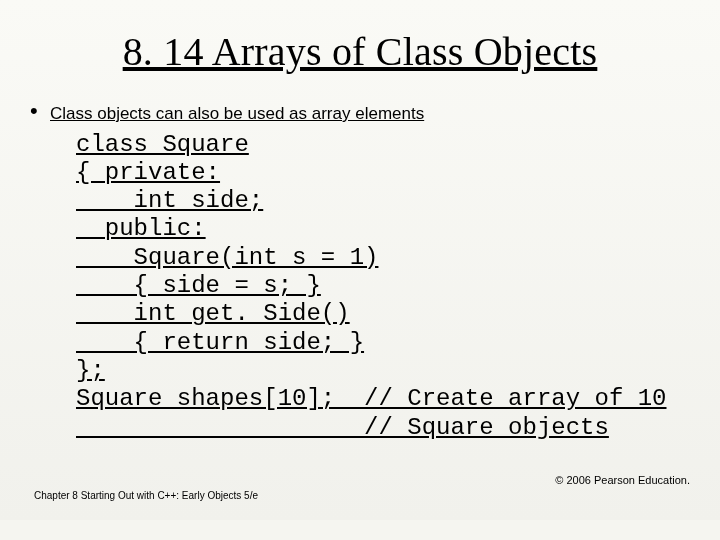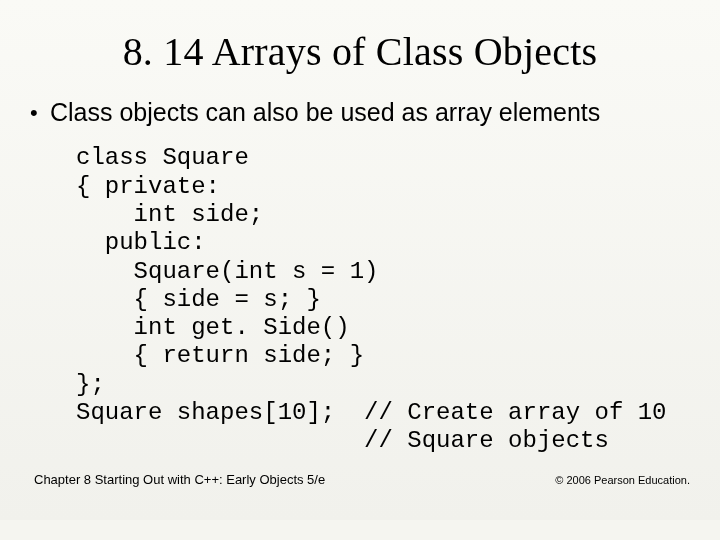--- a/index.html
+++ b/index.html
@@ -11,20 +11,21 @@
     font-family: Arial, Helvetica, sans-serif;
     color: #000;
     overflow: hidden;
   }
   .slide {
     position: relative;
     width: 720px;
     height: 520px;
     background: linear-gradient(to bottom, #fafaf6 0%, #f1f1ec 100%);
     box-sizing: border-box;
+    text-decoration: underline;
   }
   .title {
     font-family: "Times New Roman", Times, serif;
     font-size: 40px;
     font-weight: 400;
     text-align: center;
     padding-top: 28px;
     padding-bottom: 22px;
     letter-spacing: 0.2px;
   }
@@ -39,37 +40,37 @@
   }
   ul.bullets > li::before {
     content: "•";
     display: inline-block;
     width: 20px;
     margin-left: -20px;
     font-size: 22px;
     vertical-align: 1px;
   }
   ul.bullets > li {
-    font-size: 25px;
+    font-size: 17px;
     line-height: 1.25;
-    margin-bottom: 16px;
+    margin-bottom: 6px;
   }
   .code {
     font-family: "Courier New", Courier, monospace;
     font-size: 24px;
     line-height: 1.18;
     white-space: pre;
     padding-left: 44px;
     margin-top: 4px;
   }
   .footer-left {
     position: absolute;
     left: 34px;
-    bottom: 32px;
-    font-size: 13px;
+    bottom: 18px;
+    font-size: 10px;
     line-height: 1.25;
     color: #000;
     max-width: 360px;
   }
   .footer-right {
     position: absolute;
     right: 30px;
     bottom: 32px;
     font-size: 11px;
     line-height: 1.25;

